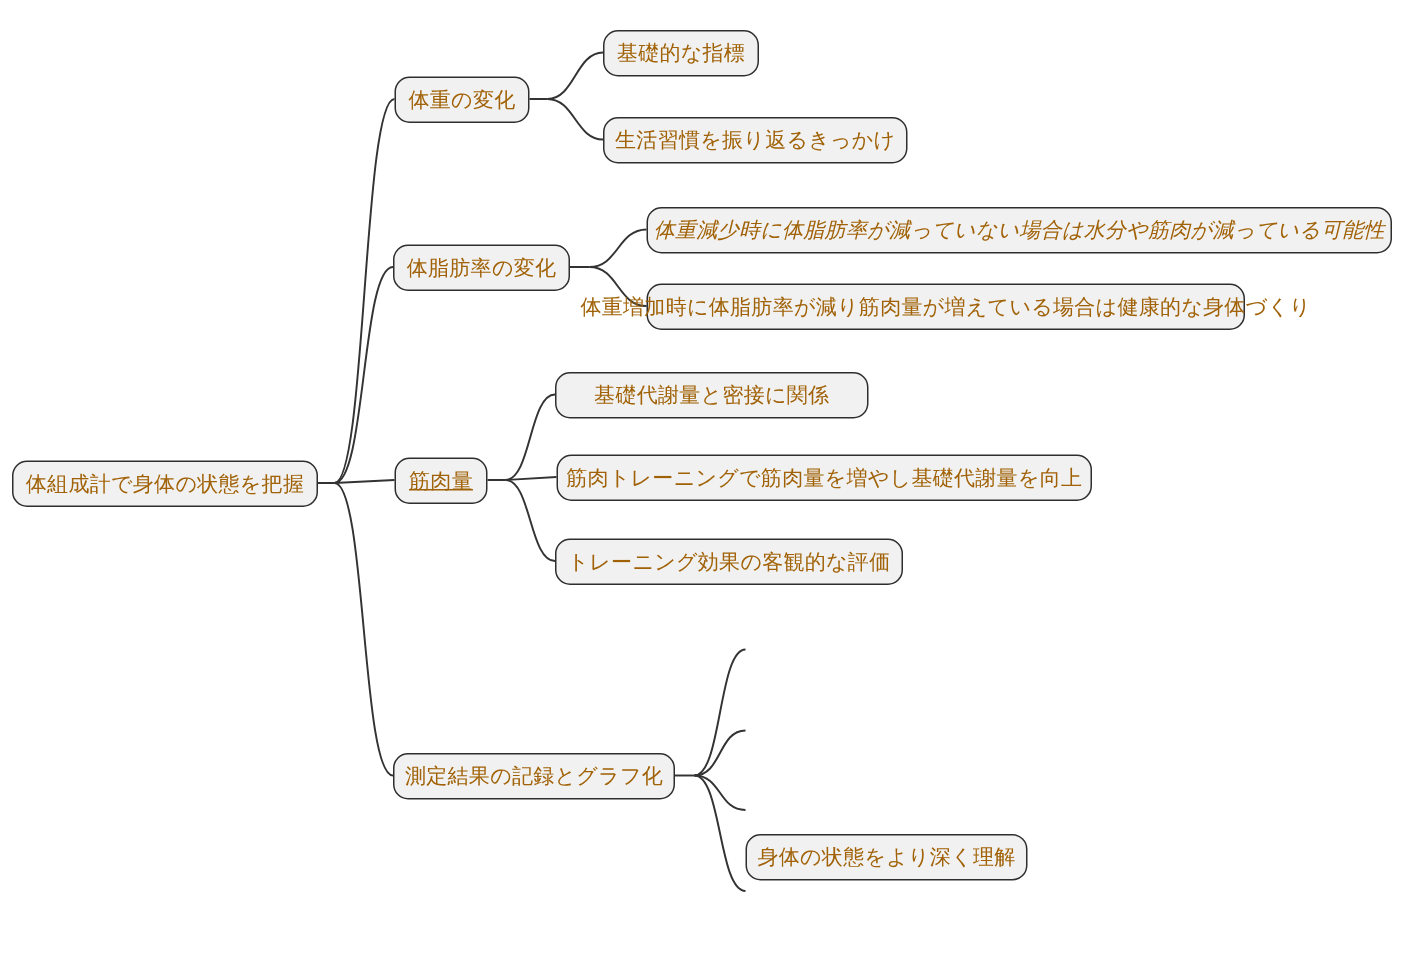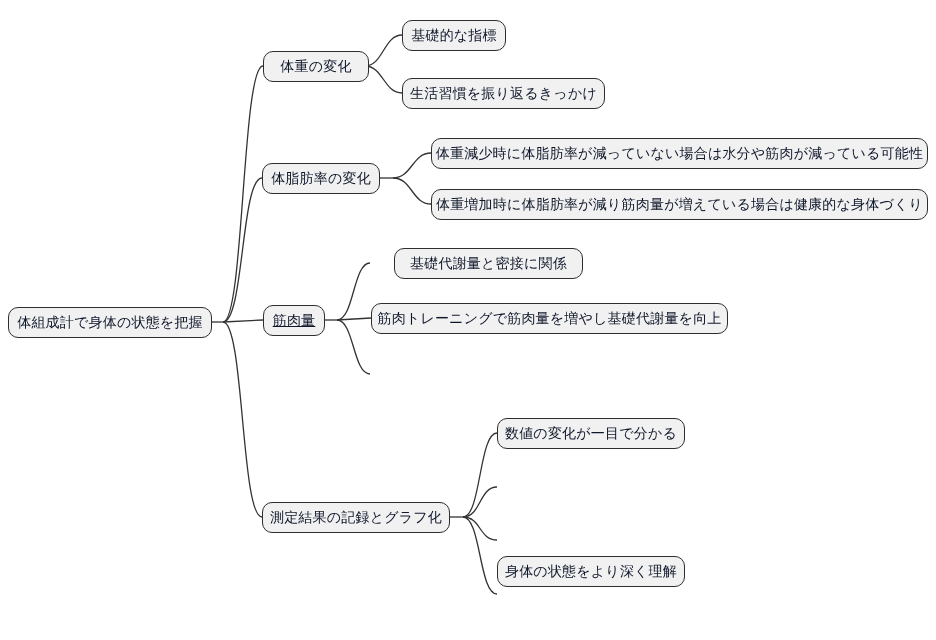--- a/index.html
+++ b/index.html
@@ -30,35 +30,35 @@
     position: absolute;
     box-sizing: border-box;
     height: 31px;
     background: #f1f1f1;
     border: 1.6px solid #2e2e2e;
     border-radius: 10px;
     display: flex;
     align-items: center;
     justify-content: center;
     font-size: 14px;
-    color: #0f172a;
+    color: #a16207;
     white-space: nowrap;
     letter-spacing: 0.2px;
   }
   
   #n-root {left:8px;   top:307px; width:204px;}
-  #n-b1   {left:263px; top:51px;  width:106px;}
+  #n-b1   {left:263px; top:51px;  width:90px;}
   #n-b2   {left:262px; top:163px; width:118px;}
   #n-b3   {left:263px; top:305px; width:62px;text-decoration:underline;}
   #n-b4   {left:262px; top:502px; width:188px;text-align:center;}
   #n-l1-1 {left:402px; top:20px;  width:104px;}
   #n-l1-2 {left:402px; top:78px;  width:203px;}
-  #n-l2-1 {left:431px; top:138px; width:497px;}
-  #n-l2-2 {left:431px; top:189px; width:497px;}
-  #n-l3-1 {left:370px; top:248px; width:189px;margin-left:24px;}
+  #n-l2-1 {left:431px; top:138px; width:497px;font-style:italic;}
+  #n-l2-2 {left:431px; top:189px; width:399px;}
+  #n-l3-1 {left:370px; top:248px; width:209px;}
   #n-l3-2 {left:371px; top:303px; width:357px;text-align:right;}
   #n-l3-3 {left:370px; top:359px; width:232px;}
   #n-l4-1 {left:497px; top:418px; width:188px;}
   #n-l4-2 {left:497px; top:472px; width:146px;}
   #n-l4-3 {left:497px; top:525px; width:188px;margin-top:31px;}
   #n-l4-4 {left:497px; top:579px; width:218px;}
 </style>
 </head>
 <body>
 
@@ -100,17 +100,17 @@
   <div class="node" id="n-b4">測定結果の記録とグラフ化</div>
 
   <div class="node" id="n-l1-1">基礎的な指標</div>
   <div class="node" id="n-l1-2">生活習慣を振り返るきっかけ</div>
 
   <div class="node" id="n-l2-1">体重減少時に体脂肪率が減っていない場合は水分や筋肉が減っている可能性</div>
   <div class="node" id="n-l2-2">体重増加時に体脂肪率が減り筋肉量が増えている場合は健康的な身体づくり</div>
 
   <div class="node" id="n-l3-1">基礎代謝量と密接に関係</div>
   <div class="node" id="n-l3-2">筋肉トレーニングで筋肉量を増やし基礎代謝量を向上</div>
+  <div class="node" id="n-l3-3">トレーニング効果の客観的な評価</div>
 
-  <div class="node" id="n-l4-1">数値の変化が一目で分かる</div>
   <div class="node" id="n-l4-3">身体の状態をより深く理解</div>
 
 </div>
 
 </body></html>

